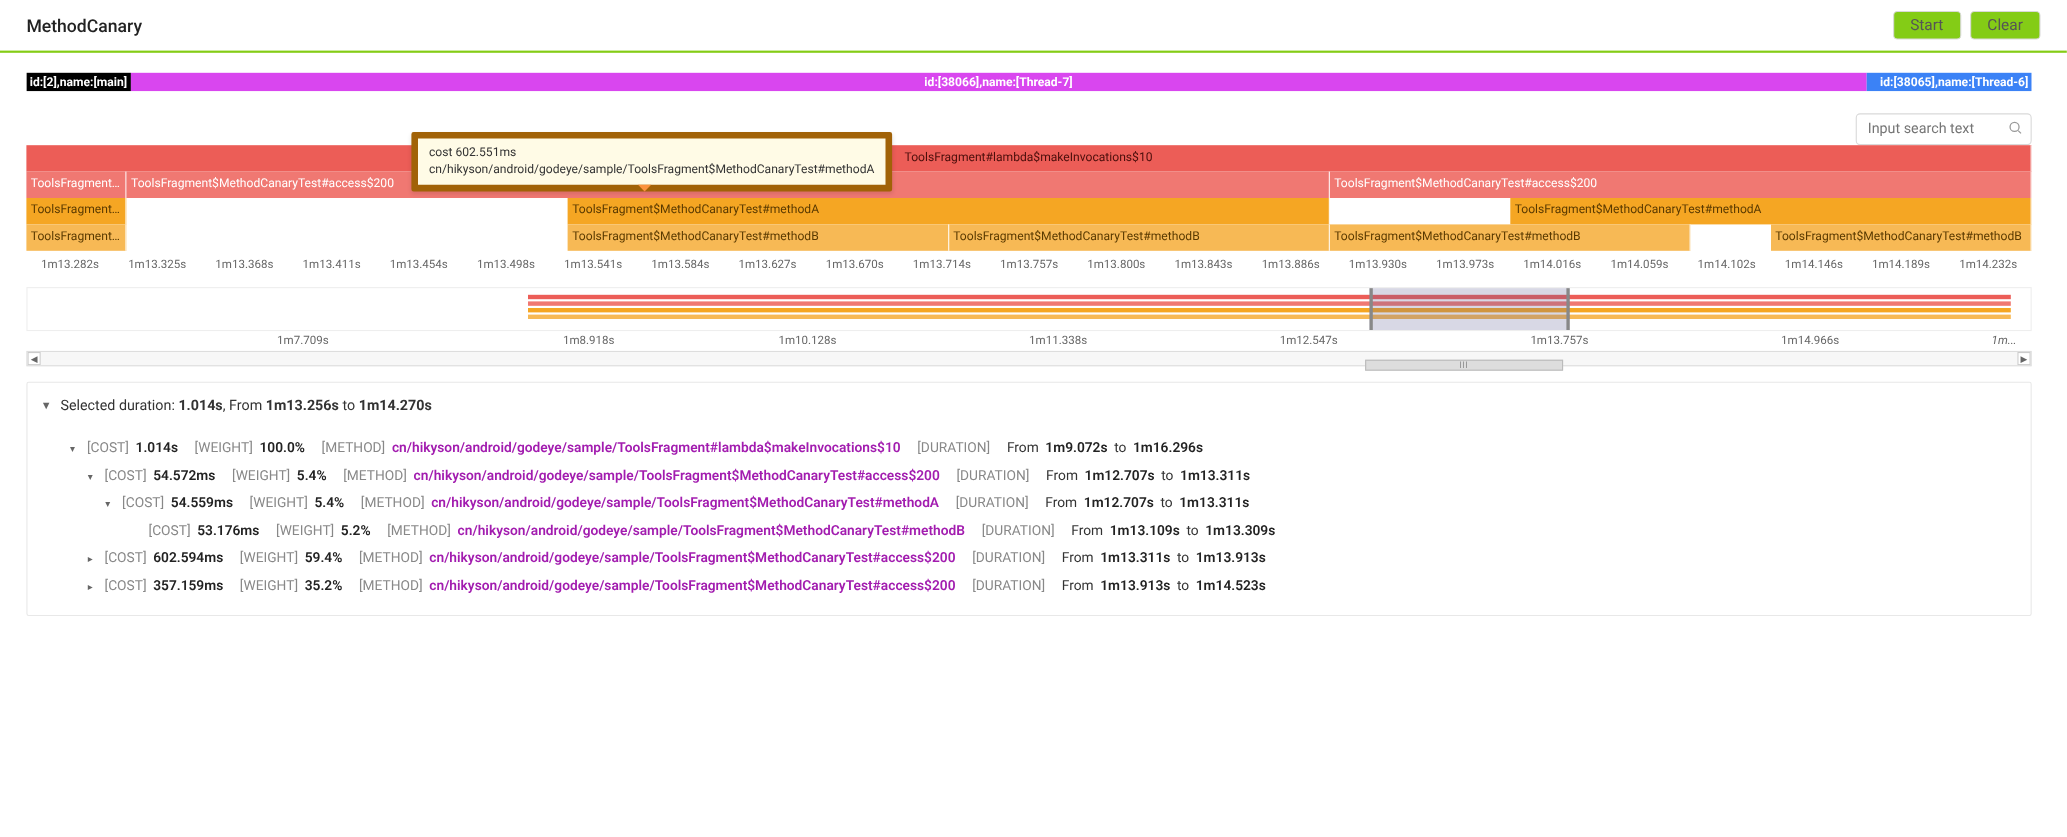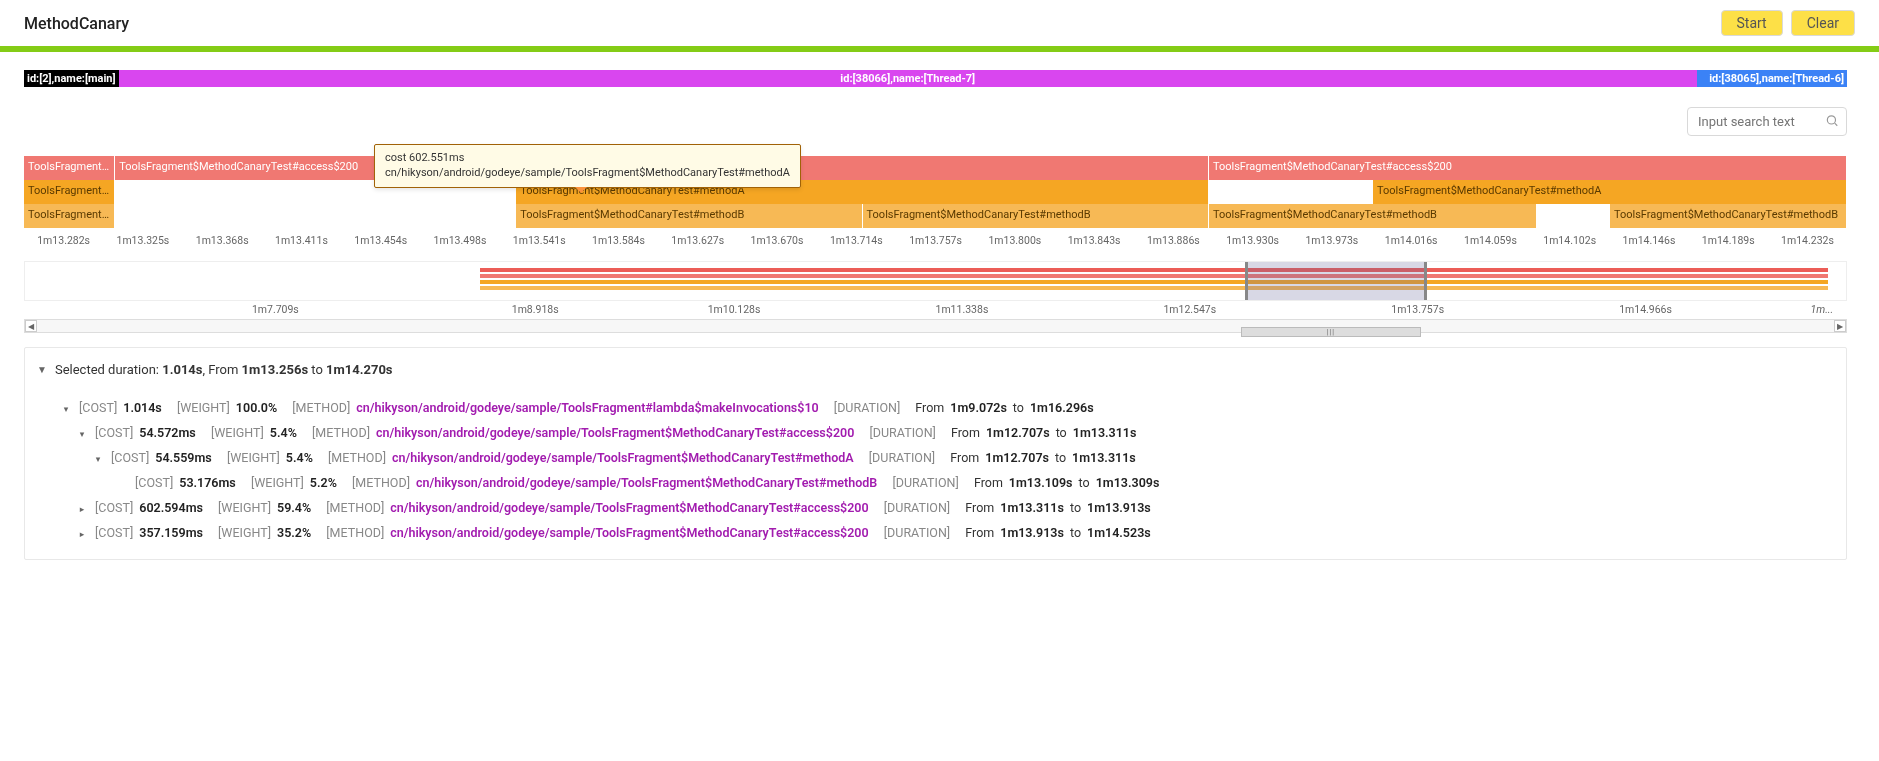--- a/index.html
+++ b/index.html
@@ -1,38 +1,38 @@
 <!DOCTYPE html>
 <html><head>
 <meta charset="utf-8">
 <style>
 * { margin:0; padding:0; box-sizing:border-box; font-family:-apple-system,BlinkMacSystemFont,"Segoe UI",Roboto,sans-serif; }
 body { background:#fff; color:#333; font-size:12px; }
-.header { display:flex; justify-content:space-between; align-items:center; padding:10px 24px; border-bottom:6px solid #84cc16;gap:32px; }
+.header { display:flex; justify-content:space-between; align-items:center; padding:10px 24px; border-bottom:2px solid #84cc16;gap:32px; }
 .title { font-size:16px; font-weight:500; color:#222; }
 .header-buttons { display:flex; gap:8px; }
-.btn { padding:4px 15px; border:1px solid #d9d9d9; background:#fde047; border-radius:4px; font-size:14px; cursor:pointer; color:#555; }
+.btn { padding:4px 15px; border:1px solid #d9d9d9; background:#84cc16; border-radius:4px; font-size:14px; cursor:pointer; color:#555; }
 .content { padding:18px 32px 4px 24px; }
 .thread-bar { display:flex; height:17px; overflow:hidden; white-space:nowrap; margin-bottom:4px; }
 .thread-seg { color:#fff; font-weight:bold; font-size:11px; padding:1px 3px; line-height:15px; }
 .seg-black { background:#000; flex:0 0 70px; }
 .seg-orange { background:#d946ef; flex:1; text-align:center; }
 .seg-blue { background:#3b82f6; flex:0 0 150px; text-align:right; }
-.search-row { display:flex; justify-content:flex-end; margin:20px 0 20px 0;align-items:center; }
+.search-row { display:flex; justify-content:flex-end; margin:20px 0 0 0;align-items:center; }
 .search-box { position:relative; }
 .search-input { width:160px; padding:6px 30px 6px 10px; border:1px solid #d9d9d9; border-radius:4px; font-size:13px; }
 .search-icon { position:absolute; right:8px; top:50%; transform:translateY(-50%); color:#999; font-size:14px; }
 .flame { position:relative; }
 .flame-row { display:flex; height:24px; margin-bottom:0; }
 .flame-block { font-size:11px; padding:4px 4px; white-space:nowrap; overflow:hidden; text-overflow:ellipsis; border-right:1px solid #fff; }
 .blk-red { background:#ec5d57; color:#4a0e0b; }
 .blk-red2 { background:#f07872; color:#fff; }
 .blk-or1 { background:#f5a623; color:#5a3a00; }
 .blk-or2 { background:#f7b955; color:#5a3a00; }
-.tooltip { position:absolute; left:350px; top:-12px; background:#fffbe6; border:1px solid #a16207; padding:6px 10px; font-size:11px; line-height:1.35; z-index:10; border-radius:2px; box-shadow:0 2px 4px rgba(0,0,0,.1); }
+.tooltip { position:absolute; left:350px; top:-12px; background:#fffbe6; border:6px solid #a16207; padding:6px 10px; font-size:11px; line-height:1.35; z-index:10; border-radius:2px; box-shadow:0 2px 4px rgba(0,0,0,.1); }
 .tooltip::after { content:""; position:absolute; bottom:-6px; left:200px; border-left:6px solid transparent; border-right:6px solid transparent; border-top:6px solid #fb923c; }
 .axis { display:flex; justify-content:space-between; font-size:10.5px; color:#666; margin-top:6px; }
 .axis span { flex:1; text-align:center; }
 .axis-label { text-align:right; font-size:10.5px; color:#666; margin-top:2px; }
 .minimap-wrap { margin-top:14px; position:relative; }
 .minimap { position:relative; height:40px; border:1px solid #eee; }
 .mm-track { position:absolute; left:25%; right:1%; }
 .mm-line { height:4px; margin-bottom:2px; }
 .mm-red { background:#ec5d57; }
 .mm-or1 { background:#f5a623; }
@@ -86,20 +86,23 @@
             <line x1="21" y1="21" x2="16.65" y2="16.65"></line>
           </svg>
       </span>
     </div>
   </div>
 
   <div class="flame">
     <div class="tooltip">
       <div>cost 602.551ms</div>
       <div>cn/hikyson/android/godeye/sample/ToolsFragment$MethodCanaryTest#methodA</div>
+    </div>
+    <div class="flame-row">
+      <div class="flame-block blk-red" style="flex:1;text-align:center">ToolsFragment#lambda$makeInvocations$10</div>
     </div>
     <div class="flame-row">
       <div class="flame-block blk-red2" style="flex:0 0 5%">ToolsFragment$MethodCanaryTest#access$200</div>
       <div class="flame-block blk-red2" style="flex:0 0 60%">ToolsFragment$MethodCanaryTest#access$200</div>
       <div class="flame-block blk-red2" style="flex:0 0 35%">ToolsFragment$MethodCanaryTest#access$200</div>
     </div>
     <div class="flame-row">
       <div class="flame-block blk-or1" style="flex:0 0 5%">ToolsFragment$MethodCanaryTest#methodA</div>
       <div style="flex:0 0 22%"></div>
       <div class="flame-block blk-or1" style="flex:0 0 38%">ToolsFragment$MethodCanaryTest#methodA</div>

